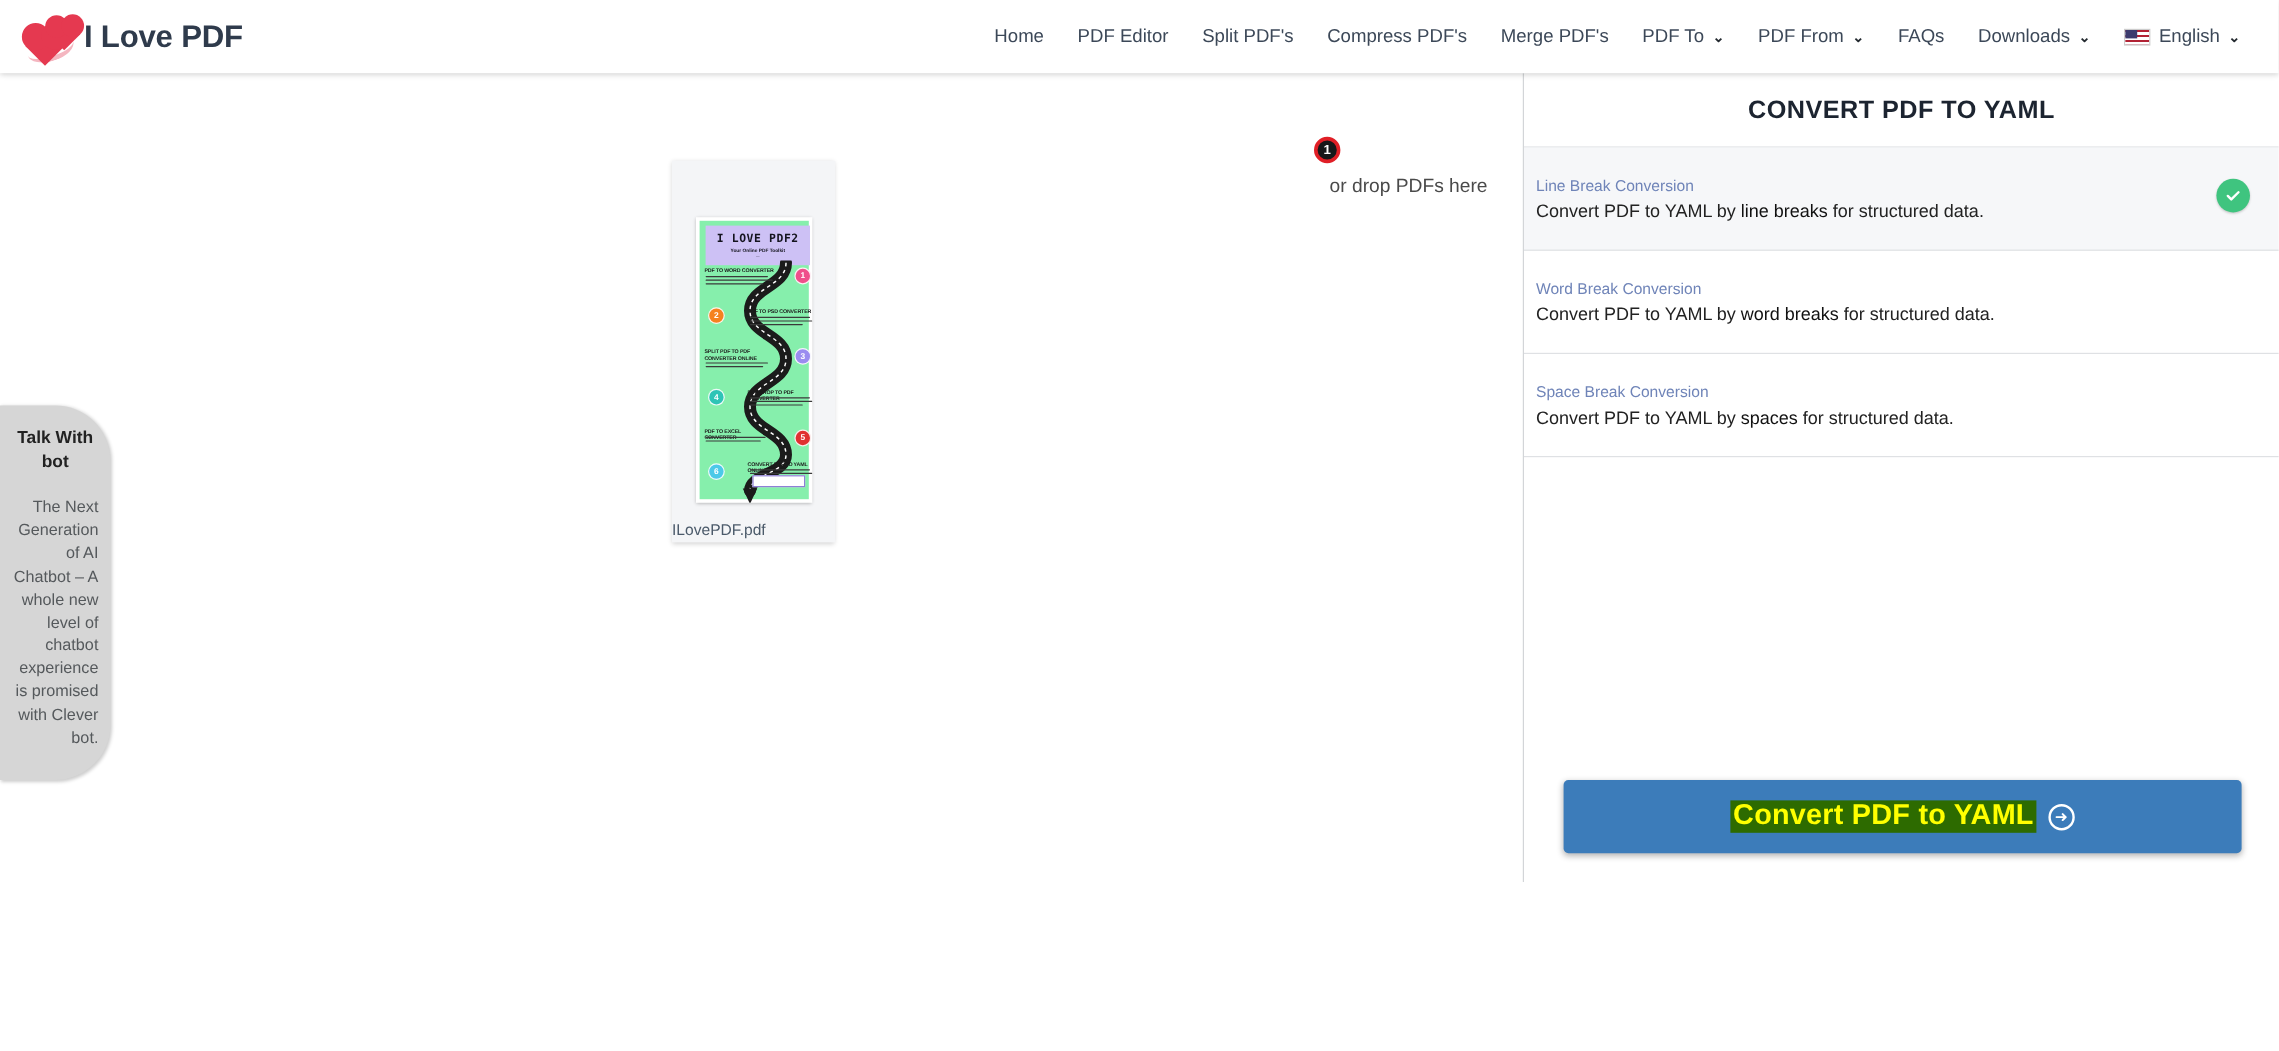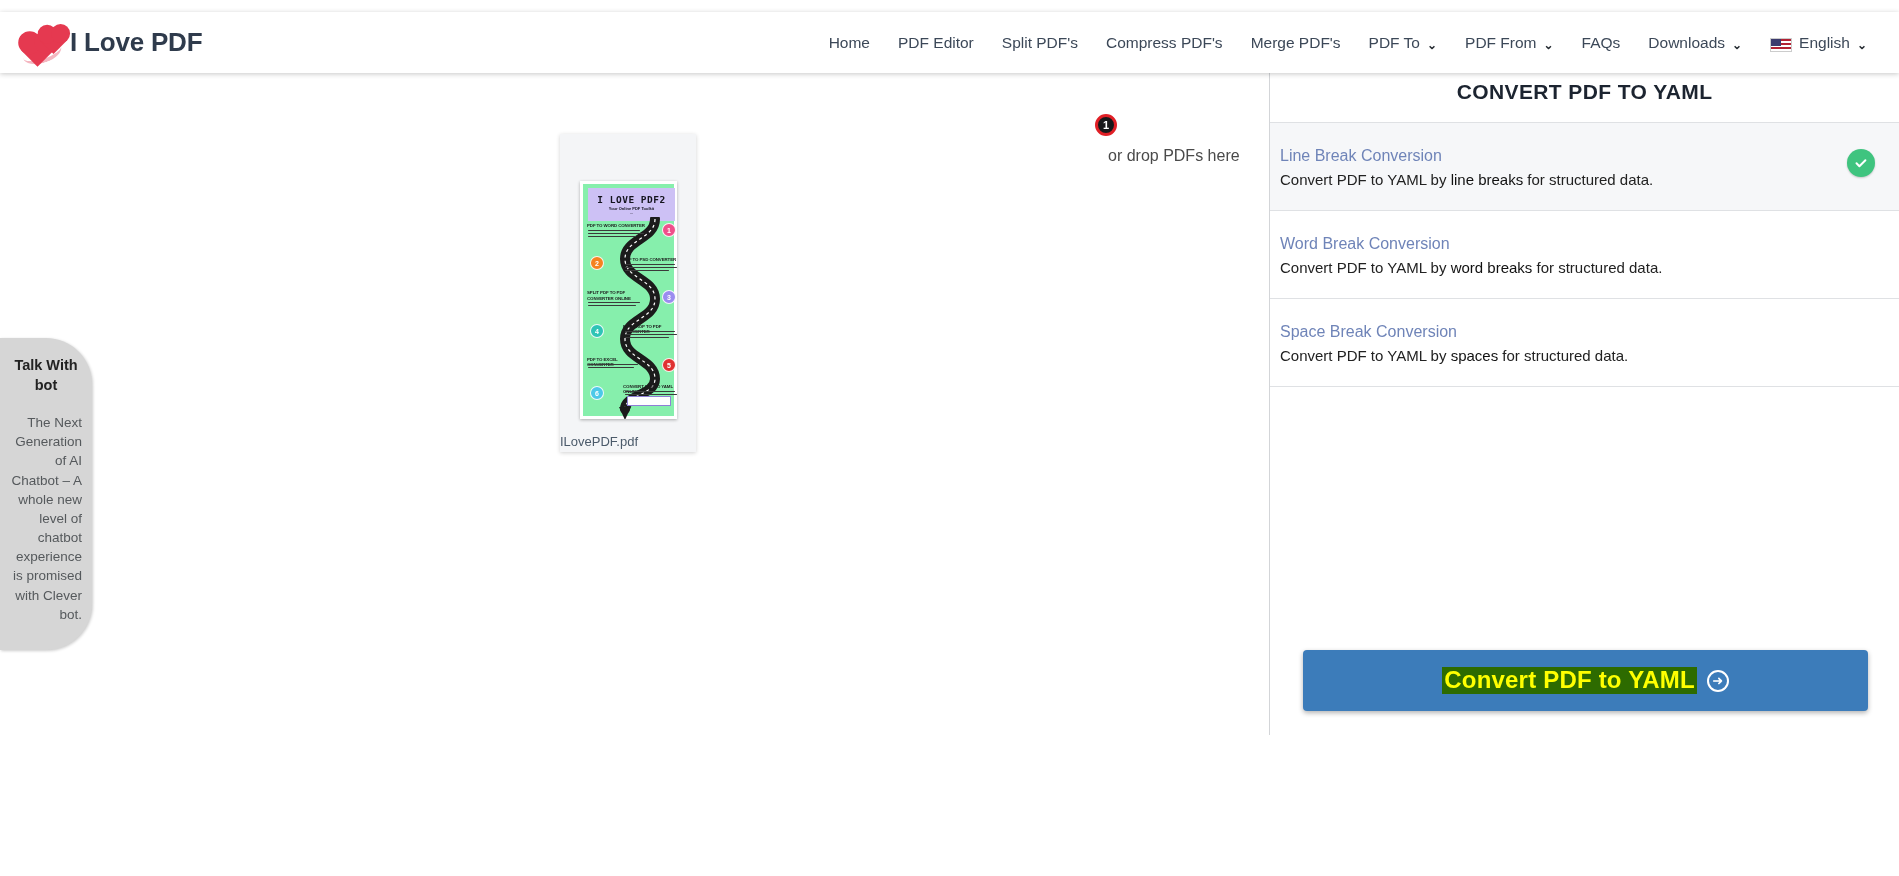--- a/index.html
+++ b/index.html
@@ -11,21 +11,20 @@
   }
   .page { position: relative; width: 1899px; height: 876px; background: #fff; }
 
   
   .header {
     position: absolute; top: 0; left: 0; width: 1899px; height: 61px;
     background: #ffffff;
     box-shadow: 0 1px 5px rgba(0,0,0,0.22);
     display: flex; align-items: center;
     z-index: 30;
-    margin-top: 12px;
   }
   .brand { display: flex; align-items: center; margin-left: 22px; }
   .logo-hearts { position: relative; width: 46px; height: 40px; }
   .heart {
     position: absolute; width: 20px; height: 20px; background: #e53950;
     transform: rotate(-45deg);
   }
   .heart:before, .heart:after {
     content: ""; position: absolute; width: 20px; height: 20px;
     background: #e53950; border-radius: 50%;
@@ -45,21 +44,21 @@
     border-bottom: 4px solid #f4b6c0; border-radius: 0 0 50% 50%;
     transform: rotate(-18deg);
   }
   .brand-text {
     font-size: 26px; font-weight: bold; color: #2f3b4c; letter-spacing: -0.2px;
     margin-left: 2px;
   }
   .nav { margin-left: auto; margin-right: 18px; display: flex; align-items: center; }
   .nav-item {
     font-size: 15.5px; color: #3c4858; padding: 0 14px;
-    display: flex; align-items: flex-end; white-space: nowrap; cursor: pointer;
+    display: flex; align-items: center; white-space: nowrap; cursor: pointer;
   }
   .nav-item .caret { margin-left: 7px; font-size: 12px; color: #23292f; font-weight: bold; }
   .flag {
     width: 22px; height: 14px; margin-right: 7px; position: relative;
     background: #ffffff; overflow: hidden; border: 0.5px solid #ccc;
     display: inline-block; vertical-align: middle;
   }
   .flag .stripes {
     position: absolute; inset: 0;
     background: repeating-linear-gradient(to bottom, #b22234 0 2px, #ffffff 2px 4px);
@@ -147,21 +146,21 @@
     height: 62px; display: flex; align-items: center; justify-content: center;
     font-size: 21px; font-weight: bold; color: #1c2430; letter-spacing: 0.4px;
     border-bottom: 1px solid #dfe1e4;
   }
   .opt-row {
     position: relative; padding: 24px 24px 22px 10px;
     border-bottom: 1px solid #dfe1e4;
     min-height: 86px;
   }
   .opt-row.selected { background: #f6f7f9; }
-  .opt-title { font-size: 16px; color: #6f84b8; margin-bottom: 6px; cursor: pointer; }
+  .opt-title { font-size: 13px; color: #6f84b8; margin-bottom: 6px; cursor: pointer; }
   .opt-desc { font-size: 15px; color: #222; }
   .opt-desc b { font-weight: normal; color: #111; }
   .check-badge {
     position: absolute; right: 24px; top: 26px;
     width: 28px; height: 28px; border-radius: 50%;
     background: #3fc47f; display: flex; align-items: center; justify-content: center;
     box-shadow: 0 1px 2px rgba(0,0,0,0.2);
   }
   .check-badge svg { display: block; }
 

